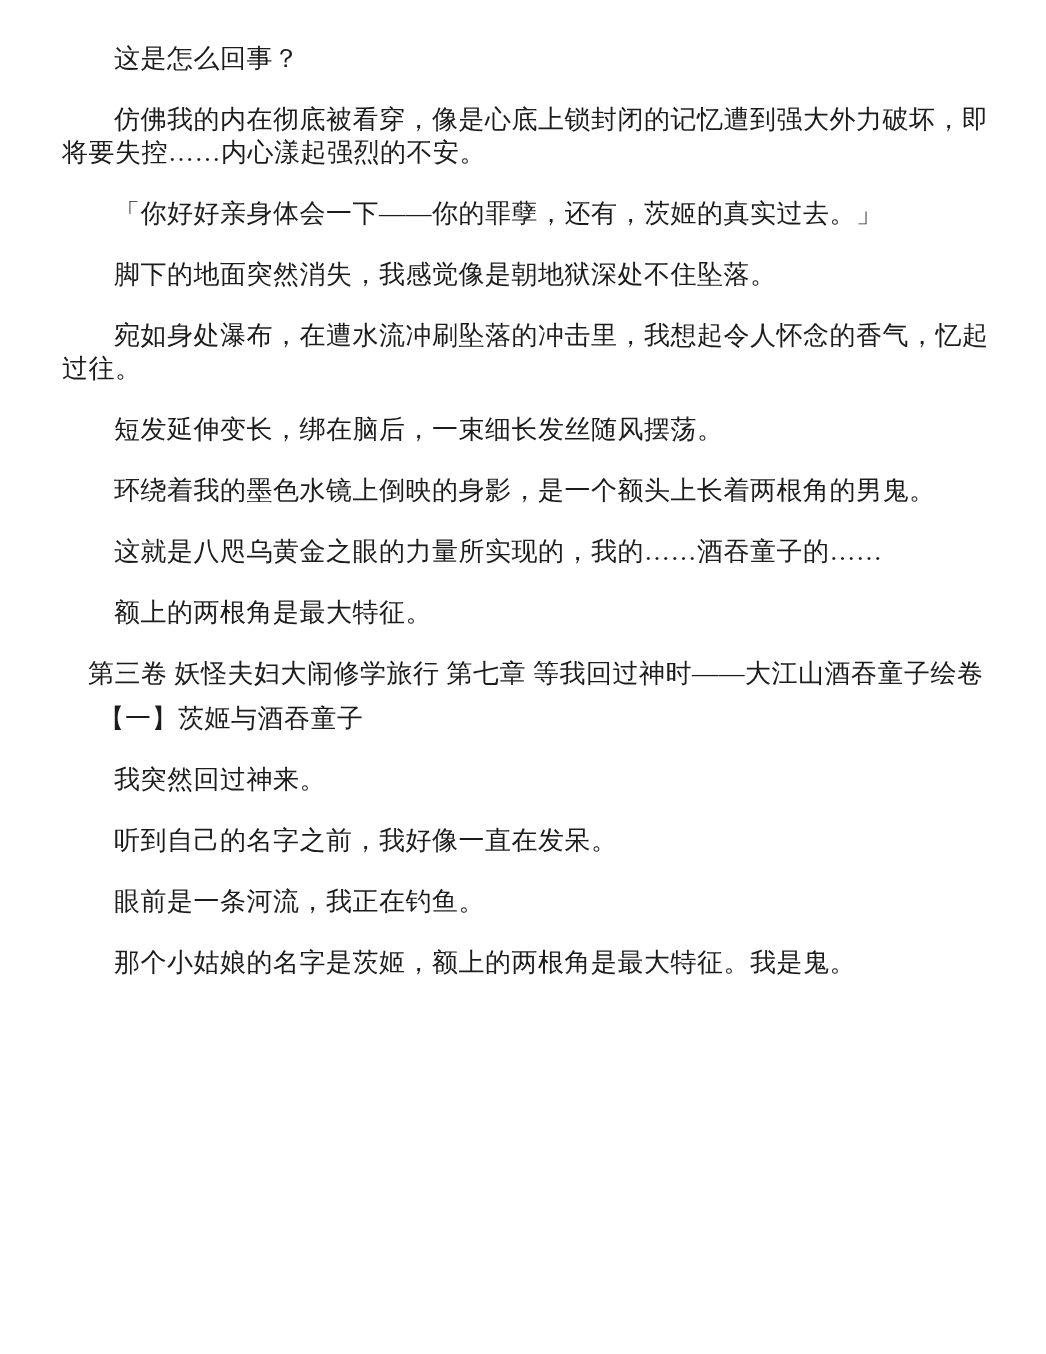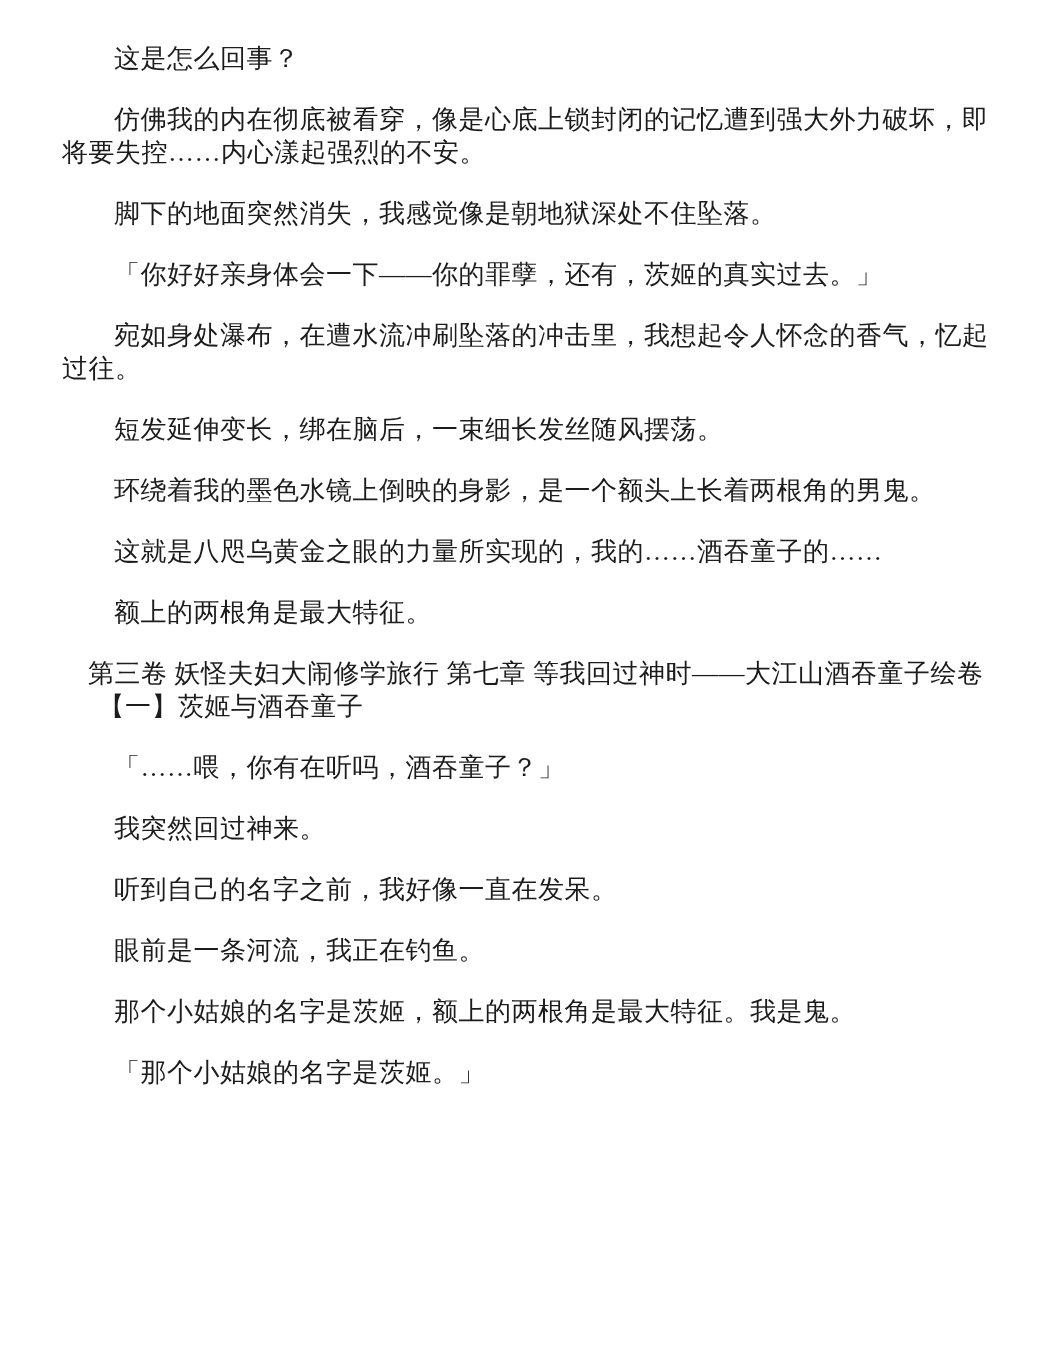--- a/index.html
+++ b/index.html
@@ -29,37 +29,35 @@
     text-align: left;
     letter-spacing: 0.5px;
     word-break: break-all;
   }
   .para.heading {
     text-indent: 1em;
     margin-bottom: 0;
   }
   .para.subheading {
     text-indent: 1.4em;
-    margin-top: 0;
+    margin-top: 12px;
   }
 </style>
 </head>
 <body>
 
 <div class="page">
   <p class="para">这是怎么回事？</p>
   <p class="para">仿佛我的内在彻底被看穿，像是心底上锁封闭的记忆遭到强大外力破坏，即将要失控……内心漾起强烈的不安。</p>
+  <p class="para">「你好好亲身体会一下——你的罪孽，还有，茨姬的真实过去。」</p>
   <p class="para">脚下的地面突然消失，我感觉像是朝地狱深处不住坠落。</p>
-  <p class="para">「你好好亲身体会一下——你的罪孽，还有，茨姬的真实过去。」</p>
   <p class="para">宛如身处瀑布，在遭水流冲刷坠落的冲击里，我想起令人怀念的香气，忆起过往。</p>
   <p class="para">短发延伸变长，绑在脑后，一束细长发丝随风摆荡。</p>
   <p class="para">环绕着我的墨色水镜上倒映的身影，是一个额头上长着两根角的男鬼。</p>
   <p class="para">这就是八咫乌黄金之眼的力量所实现的，我的……酒吞童子的……</p>
   <p class="para">额上的两根角是最大特征。</p>
   <p class="para heading">第三卷 妖怪夫妇大闹修学旅行 第七章 等我回过神时——大江山酒吞童子绘卷</p>
   <p class="para subheading">【一】茨姬与酒吞童子</p>
-  <p class="para">「……喂，你有在听吗，酒吞童子？」</p>
   <p class="para">我突然回过神来。</p>
   <p class="para">听到自己的名字之前，我好像一直在发呆。</p>
   <p class="para">眼前是一条河流，我正在钓鱼。</p>
   <p class="para">那个小姑娘的名字是茨姬，额上的两根角是最大特征。我是鬼。</p>
-  <p class="para">「那个小姑娘的名字是茨姬。」</p>
 </div>
 
 </body></html>

